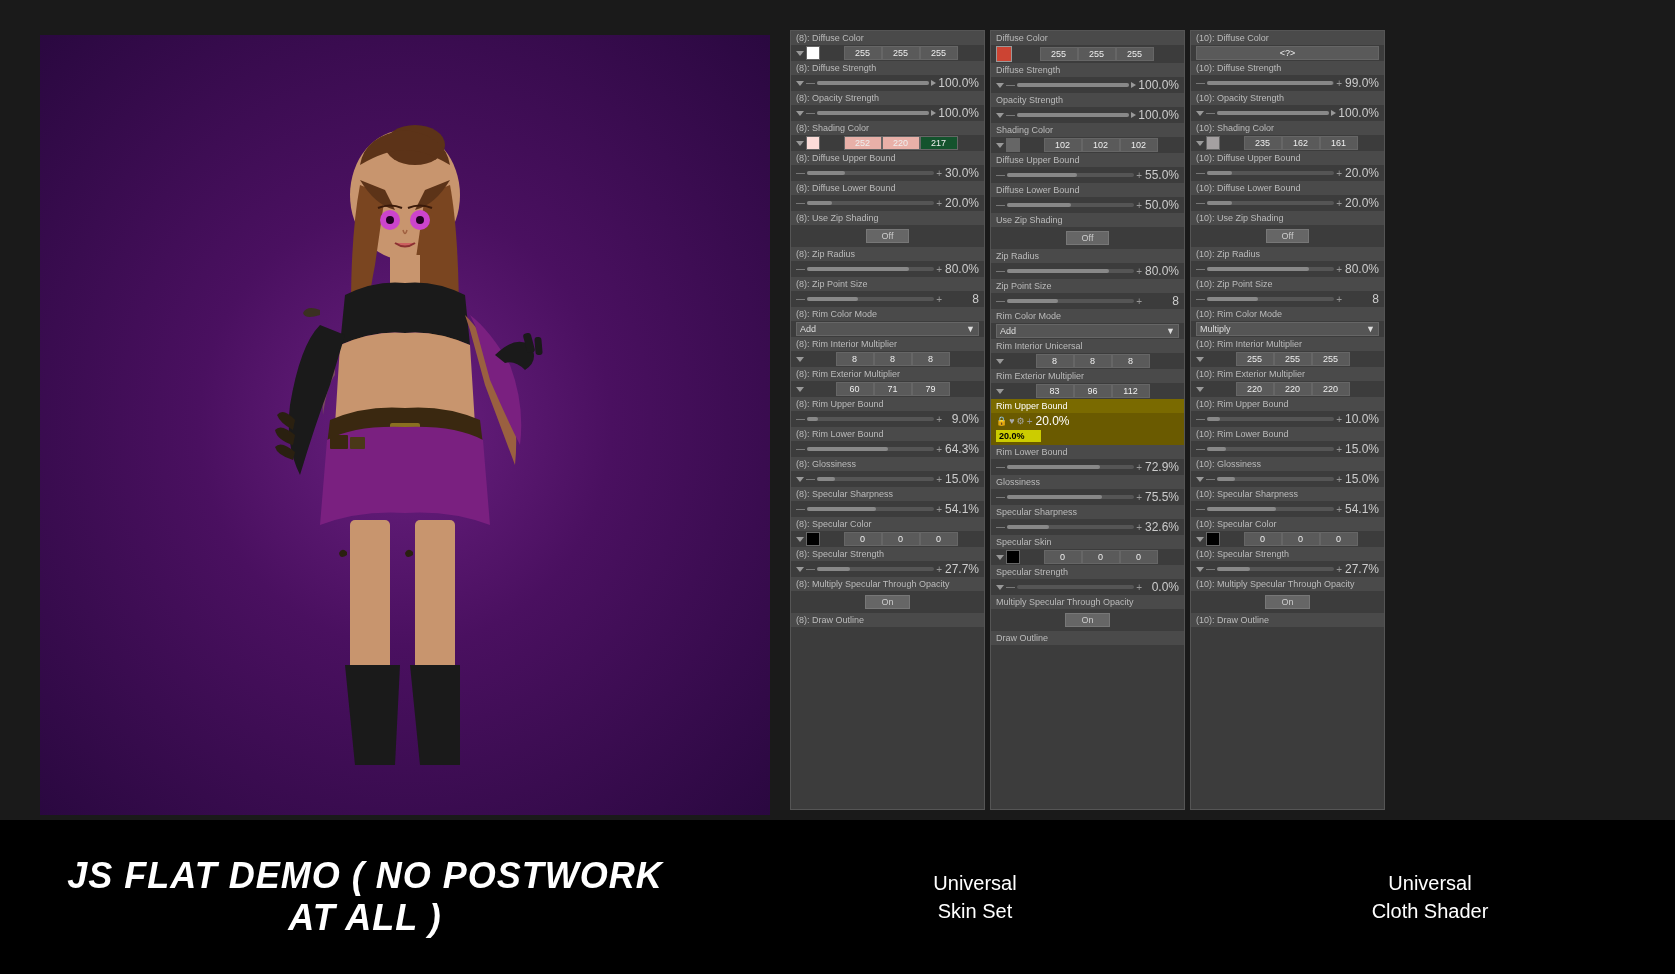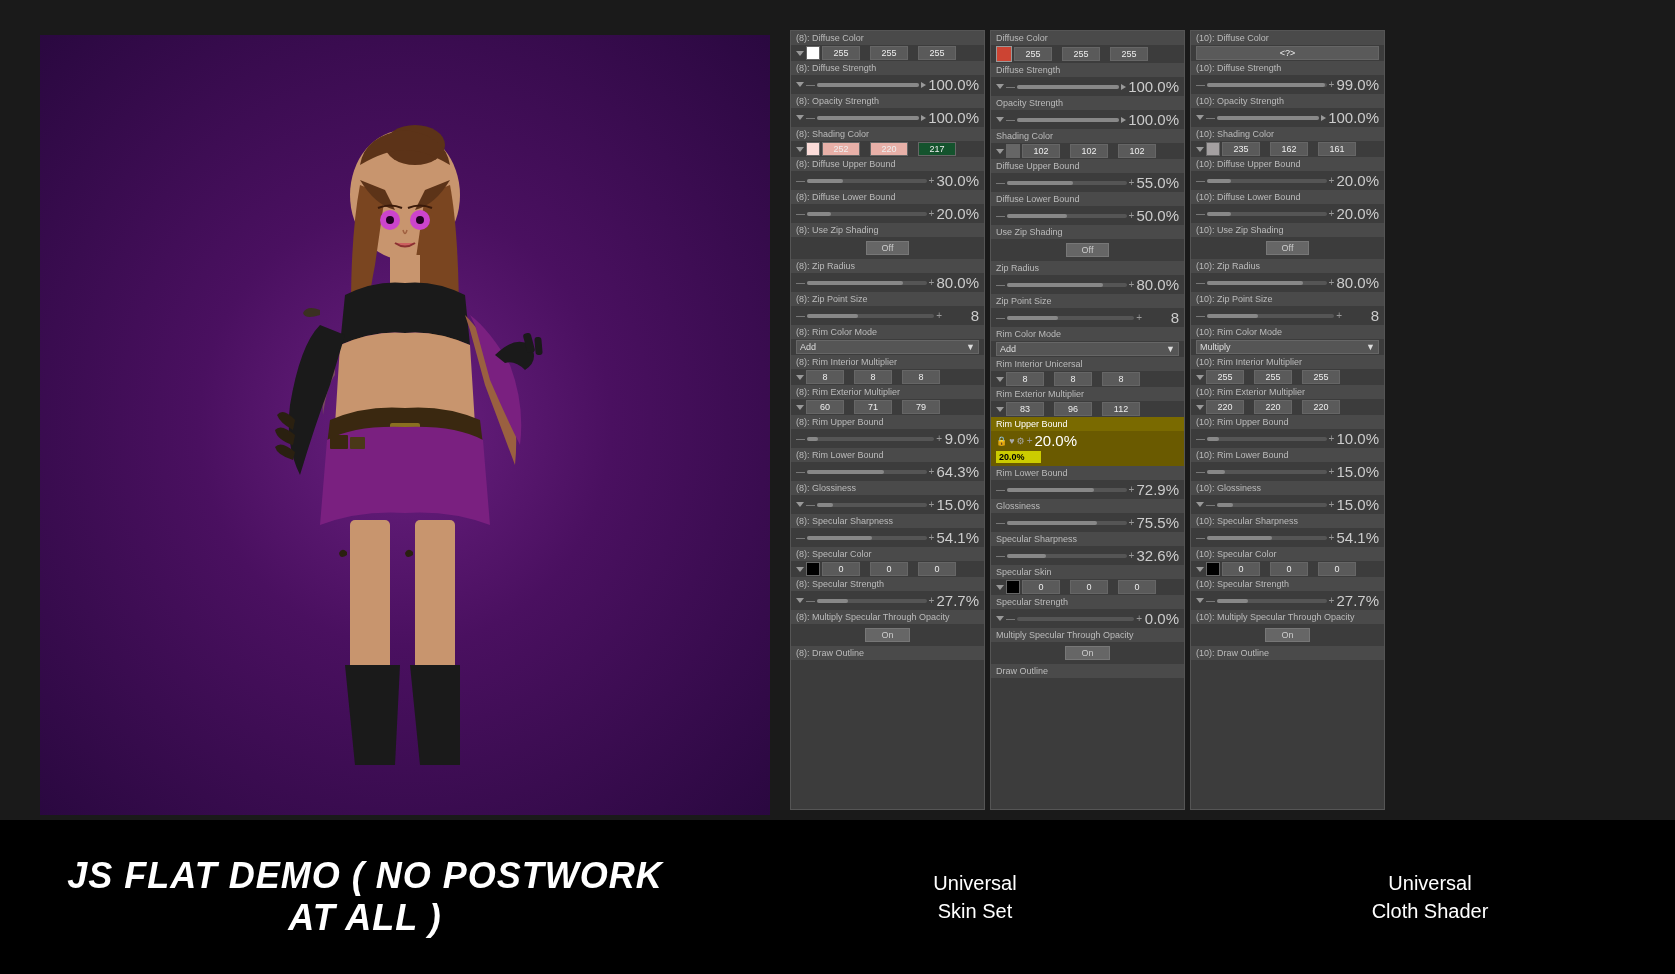--- a/index.html
+++ b/index.html
@@ -58,26 +58,27 @@
 
     .color-swatch {
       width: 14px;
       height: 14px;
       border: 1px solid #666;
       flex-shrink: 0;
     }
 
     .color-values {
       display: flex;
-      gap: 10px;
+      gap: 0;
       flex: 1;
+      justify-content: center;
     }
 
     .value-label {
-      font-size: 15px;
+      font-size: 12px;
       color: #ccc;
       min-width: 35px;
       text-align: right;
     }
 
     .dropdown-box {
       flex: 1;
       background: #555;
       border: 1px solid #666;
       color: #ddd;

